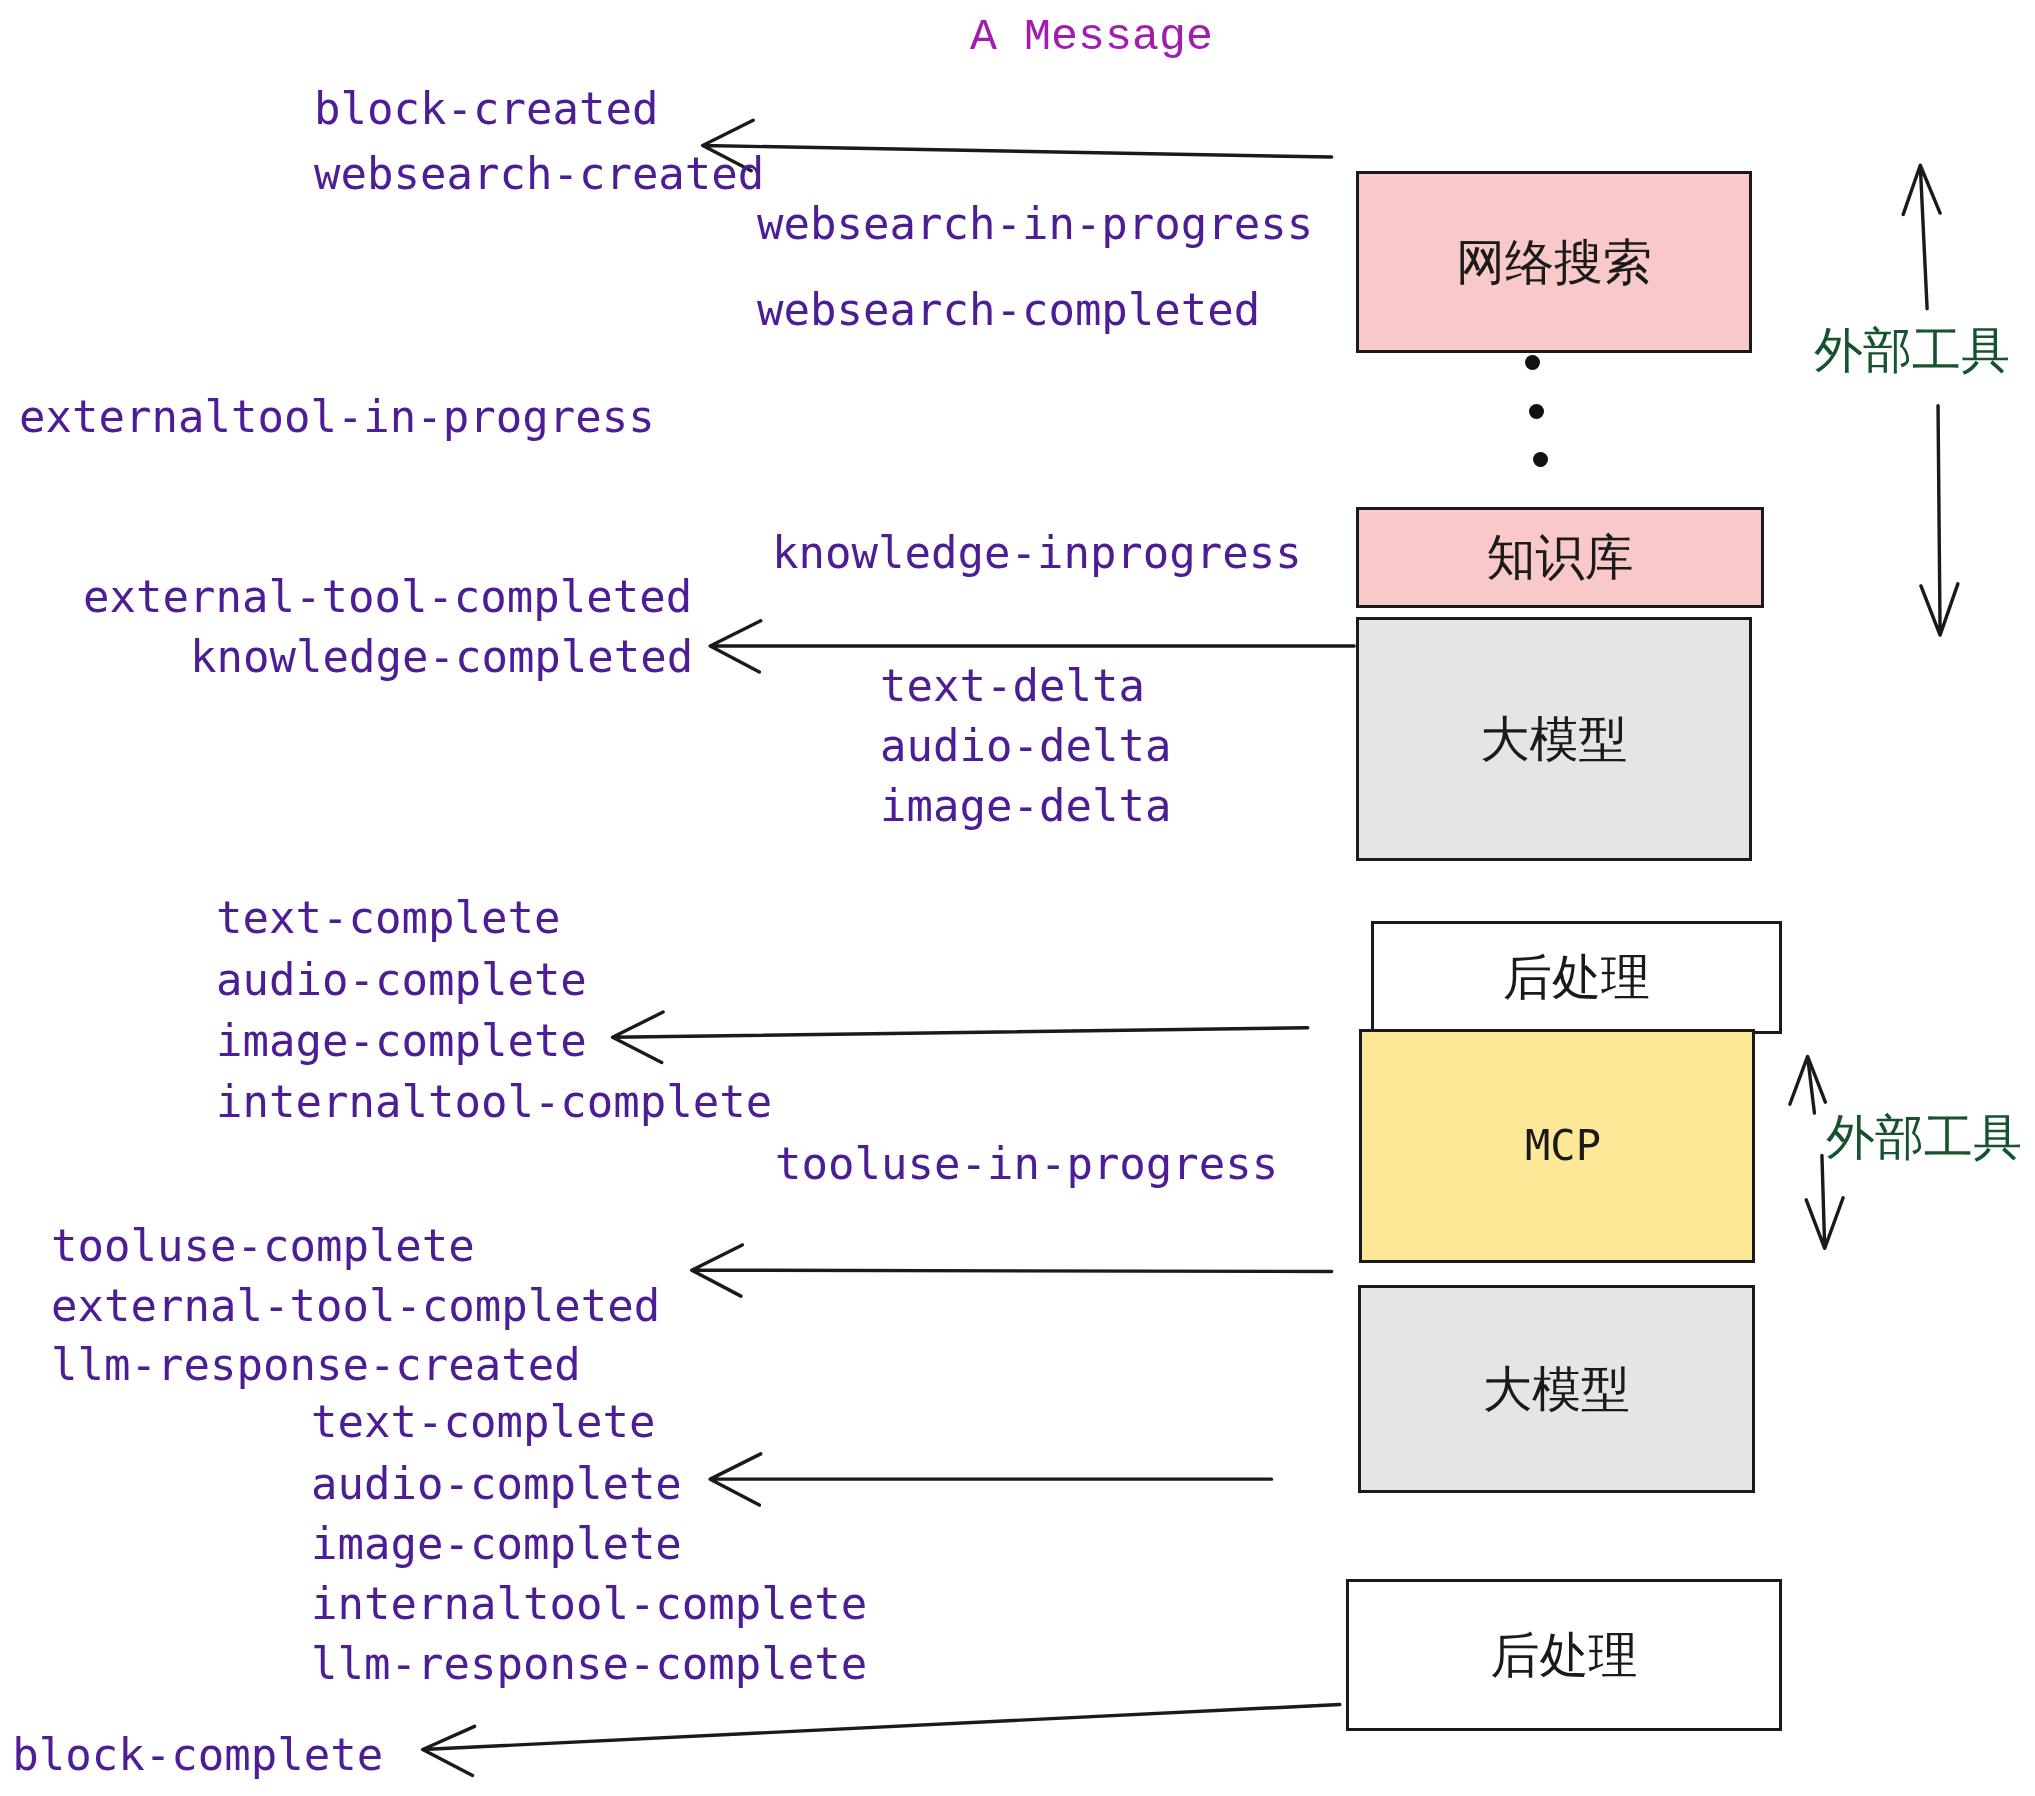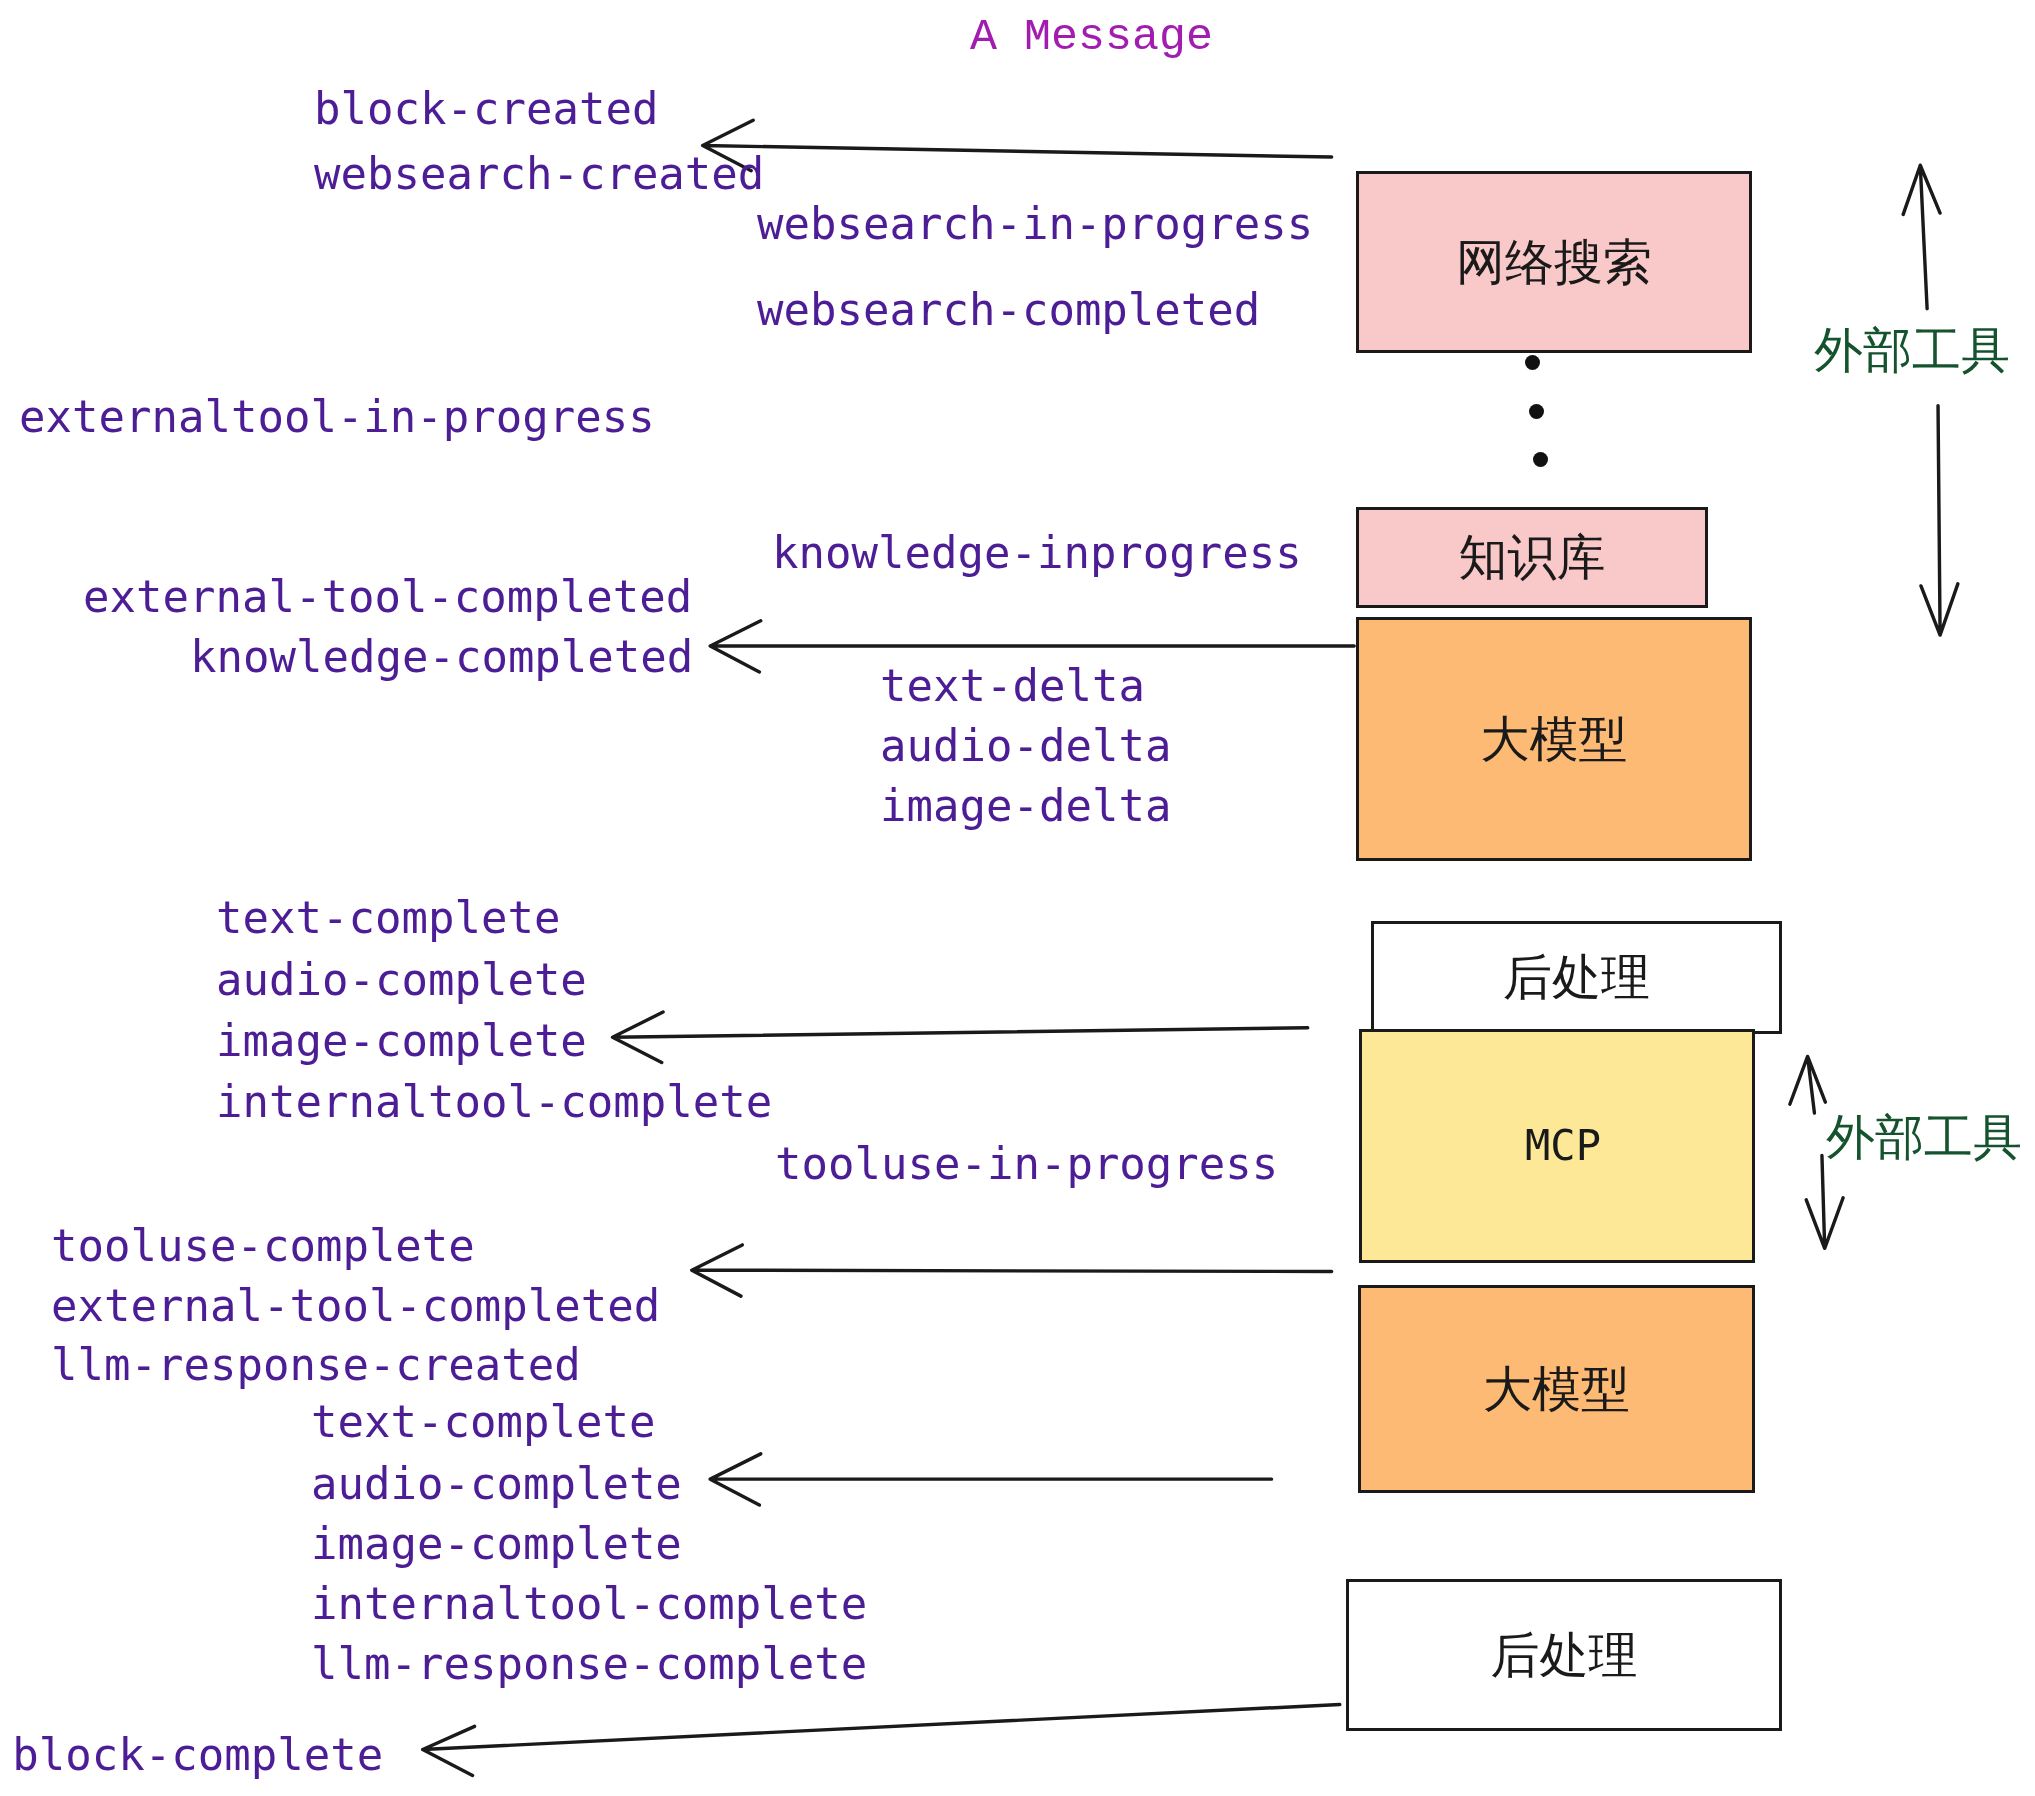--- a/index.html
+++ b/index.html
@@ -33,21 +33,21 @@
   }
   .box .lbl{
     font-family:"DejaVu Sans", sans-serif;
     font-size:49px;line-height:1;white-space:nowrap;color:#1a1a1a;
   }
   .box .lbl-mono{
     font-family:"DejaVu Sans Mono", monospace;
     font-size:42px;line-height:1;white-space:nowrap;color:#1a1a1a;margin-left:12px;
   }
   .pink{background:#f9c8c8;}
-  .green{background:#fdba74;}
+  .green{background:#e5e5e5;}
   .yellow{background:#fce897;}
   .white{background:#ffffff;margin-top:28px;}
   .side-lbl{
     position:absolute;
     font-family:"DejaVu Sans", sans-serif;
     font-size:49px;line-height:1;white-space:nowrap;color:#14532d;
   }
   .dot{
     position:absolute;width:15px;height:15px;border-radius:50%;background:#111111;
   }
@@ -95,21 +95,21 @@
   <div class="evt" style="left:311px;top:1462px">audio-complete</div>
   <div class="evt" style="left:311px;top:1522px">image-complete</div>
   <div class="evt" style="left:311px;top:1582px">internaltool-complete</div>
   <div class="evt" style="left:311px;top:1642px">llm-response-complete</div>
   <div class="evt" style="left:12.3px;top:1733px">block-complete</div>
 
   <div class="box pink" style="left:1356px;top:171px;width:396px;height:182px">
     <span class="lbl">网络搜索</span>
   </div>
 
-  <div class="box pink" style="left:1356px;top:507px;width:352px;height:101px">
+  <div class="box pink" style="left:1356px;top:507px;width:408px;height:101px">
     <span class="lbl">知识库</span>
   </div>
 
   <div class="box green" style="left:1356px;top:617px;width:396px;height:244px">
     <span class="lbl">大模型</span>
   </div>
 
   <div class="box white" style="left:1371px;top:893px;width:411px;height:113px">
     <span class="lbl">后处理</span>
   </div>

